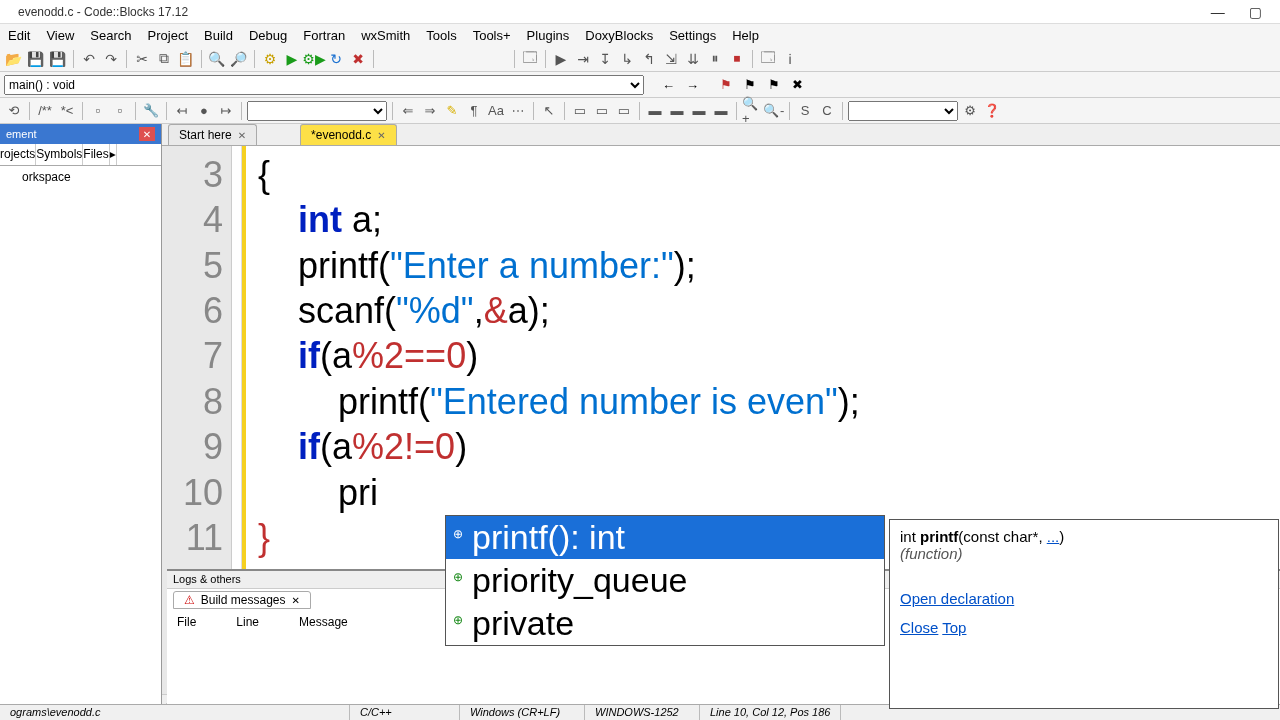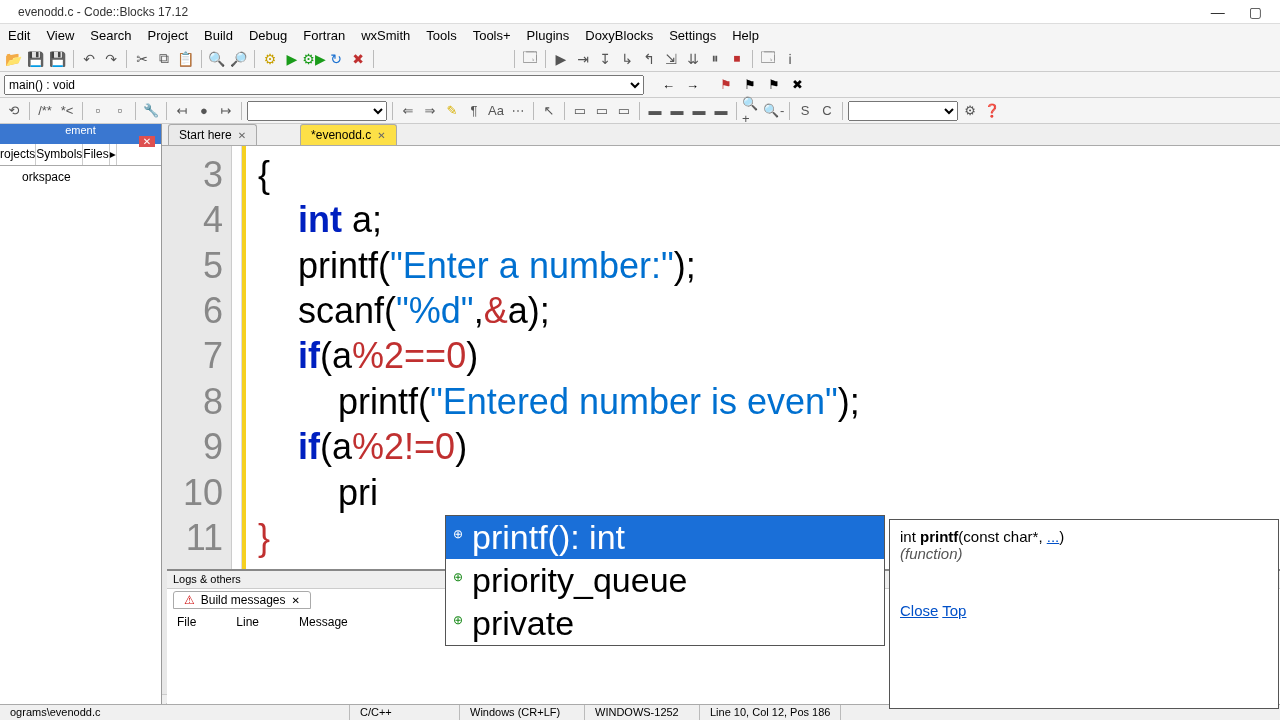--- a/index.html
+++ b/index.html
@@ -20,21 +20,21 @@
 .row2 select { height: 20px; font-size: 12px; }
 
 .row3 { height: 26px; background: #f5f5f5; border-bottom: 1px solid #ccc; display: flex; align-items: center; padding: 0 4px; gap: 2px; }
 .row3 .tb { width: 20px; height: 20px; display: flex; align-items: center; justify-content: center; font-size: 13px; color: #555; }
 .row3 .sep { width: 1px; height: 18px; background: #bbb; margin: 0 3px; }
 .row3 select { height: 20px; width: 140px; }
 
 .main { display: flex; height: 586px; }
 
 .sidebar { width: 162px; background: #fff; border-right: 1px solid #999; display: flex; flex-direction: column; }
-.sidebar .hdr { height: 20px; background: #3a77d0; color: #fff; font-size: 11px; display: flex; align-items: center; padding: 0 6px; flex-direction: column; }
+.sidebar .hdr { height: 20px; background: #3a77d0; color: #fff; font-size: 11px; display: flex; align-items: center; padding: 0 6px; }
 .sidebar .hdr .close { margin-left: auto; background: #de5050; width: 16px; height: 14px; display:flex; align-items:center; justify-content:center; color:#fff; font-size:10px; }
 .sidebar .tabs { height: 22px; display: flex; border-bottom: 1px solid #aaa; font-size: 12px; }
 .sidebar .tabs .t { padding: 3px 0; border-right: 1px solid #ccc; }
 .sidebar .tabs .t.active { background: #fff; }
 .sidebar .tree { padding: 4px 22px; font-size: 12px; }
 
 .editor-area { flex: 1; display: flex; flex-direction: column; background: #fff; }
 
 .file-tabs { height: 22px; background: #efefef; display: flex; align-items: flex-end; border-bottom: 1px solid #aaa; padding-left: 6px; gap: 41px; }
 .file-tabs .ft { padding: 3px 10px; font-size: 12px; border: 1px solid #aaa; border-bottom: none; margin-right: 2px; background: #eaeaea; display:flex; align-items:center; gap:6px; border-radius: 3px 3px 0 0;}
@@ -63,21 +63,21 @@
 .tooltip a { color: #0050c8; text-decoration: underline; }
 .tooltip .it { font-style: italic; color: #555; }
 
 .logs { position: absolute; left: 167px; top: 569px; right: 0; height: 135px; background: #fff; border-top: 2px solid #888; z-index: 10; }
 .logs .lh { height: 18px; background: #efefef; font-size: 11px; padding: 2px 6px; border-bottom:1px solid #ccc;}
 .logs .ltabs { height: 22px; display:flex; padding:2px 6px; }
 .logs .ltabs .lt { padding:2px 10px; border:1px solid #aaa; font-size:12px; background:#fff; display:flex; align-items:center; gap:6px; border-radius:3px 3px 0 0;}
 .logs .cols { display:flex; padding: 4px 10px; font-family: "Courier New", monospace; font-size: 12px; gap: 40px; }
 
 .statusbar { position:absolute; bottom:0; left:0; right:0; height: 16px; background: #f0f0f0; border-top:1px solid #aaa; display:flex; font-size:11px; }
-.statusbar .cell { padding: 1px 10px; border-right: 1px solid #bbb; }
+.statusbar .cell { padding: 1px 10px; border-right: 1px solid #bbb; font-style: italic; }
 </style>
 </head>
 <body>
 
 <div class="titlebar">
   <span>evenodd.c - Code::Blocks 17.12</span>
   <div class="win-btns">
     <span>—</span>
     <span>▢</span>
   </div>
@@ -267,20 +267,21 @@
     <div class="item"><span class="ico" style="color: rgb(26, 138, 26);">⊕</span><span>priority_queue</span></div>
     <div class="item"><span class="ico" style="color: rgb(26, 138, 26);">⊕</span><span>private</span></div>
   </div>
 
 <div class="tooltip">
   <div>
     <span>int </span><b>printf</b><span>(const char*, </span><a>...</a><span>)</span>
   </div>
   <div class="it">(function)</div>
   <div style="height:28px"></div>
+  <div><a>Open declaration</a></div>
   <div style="height:12px"></div>
   <div>
     <a>Close</a>
     <span> </span>
     <a>Top</a>
   </div>
 </div>
 
 <div class="statusbar">
   <div class="cell" style="width:350px">ograms\evenodd.c</div>

